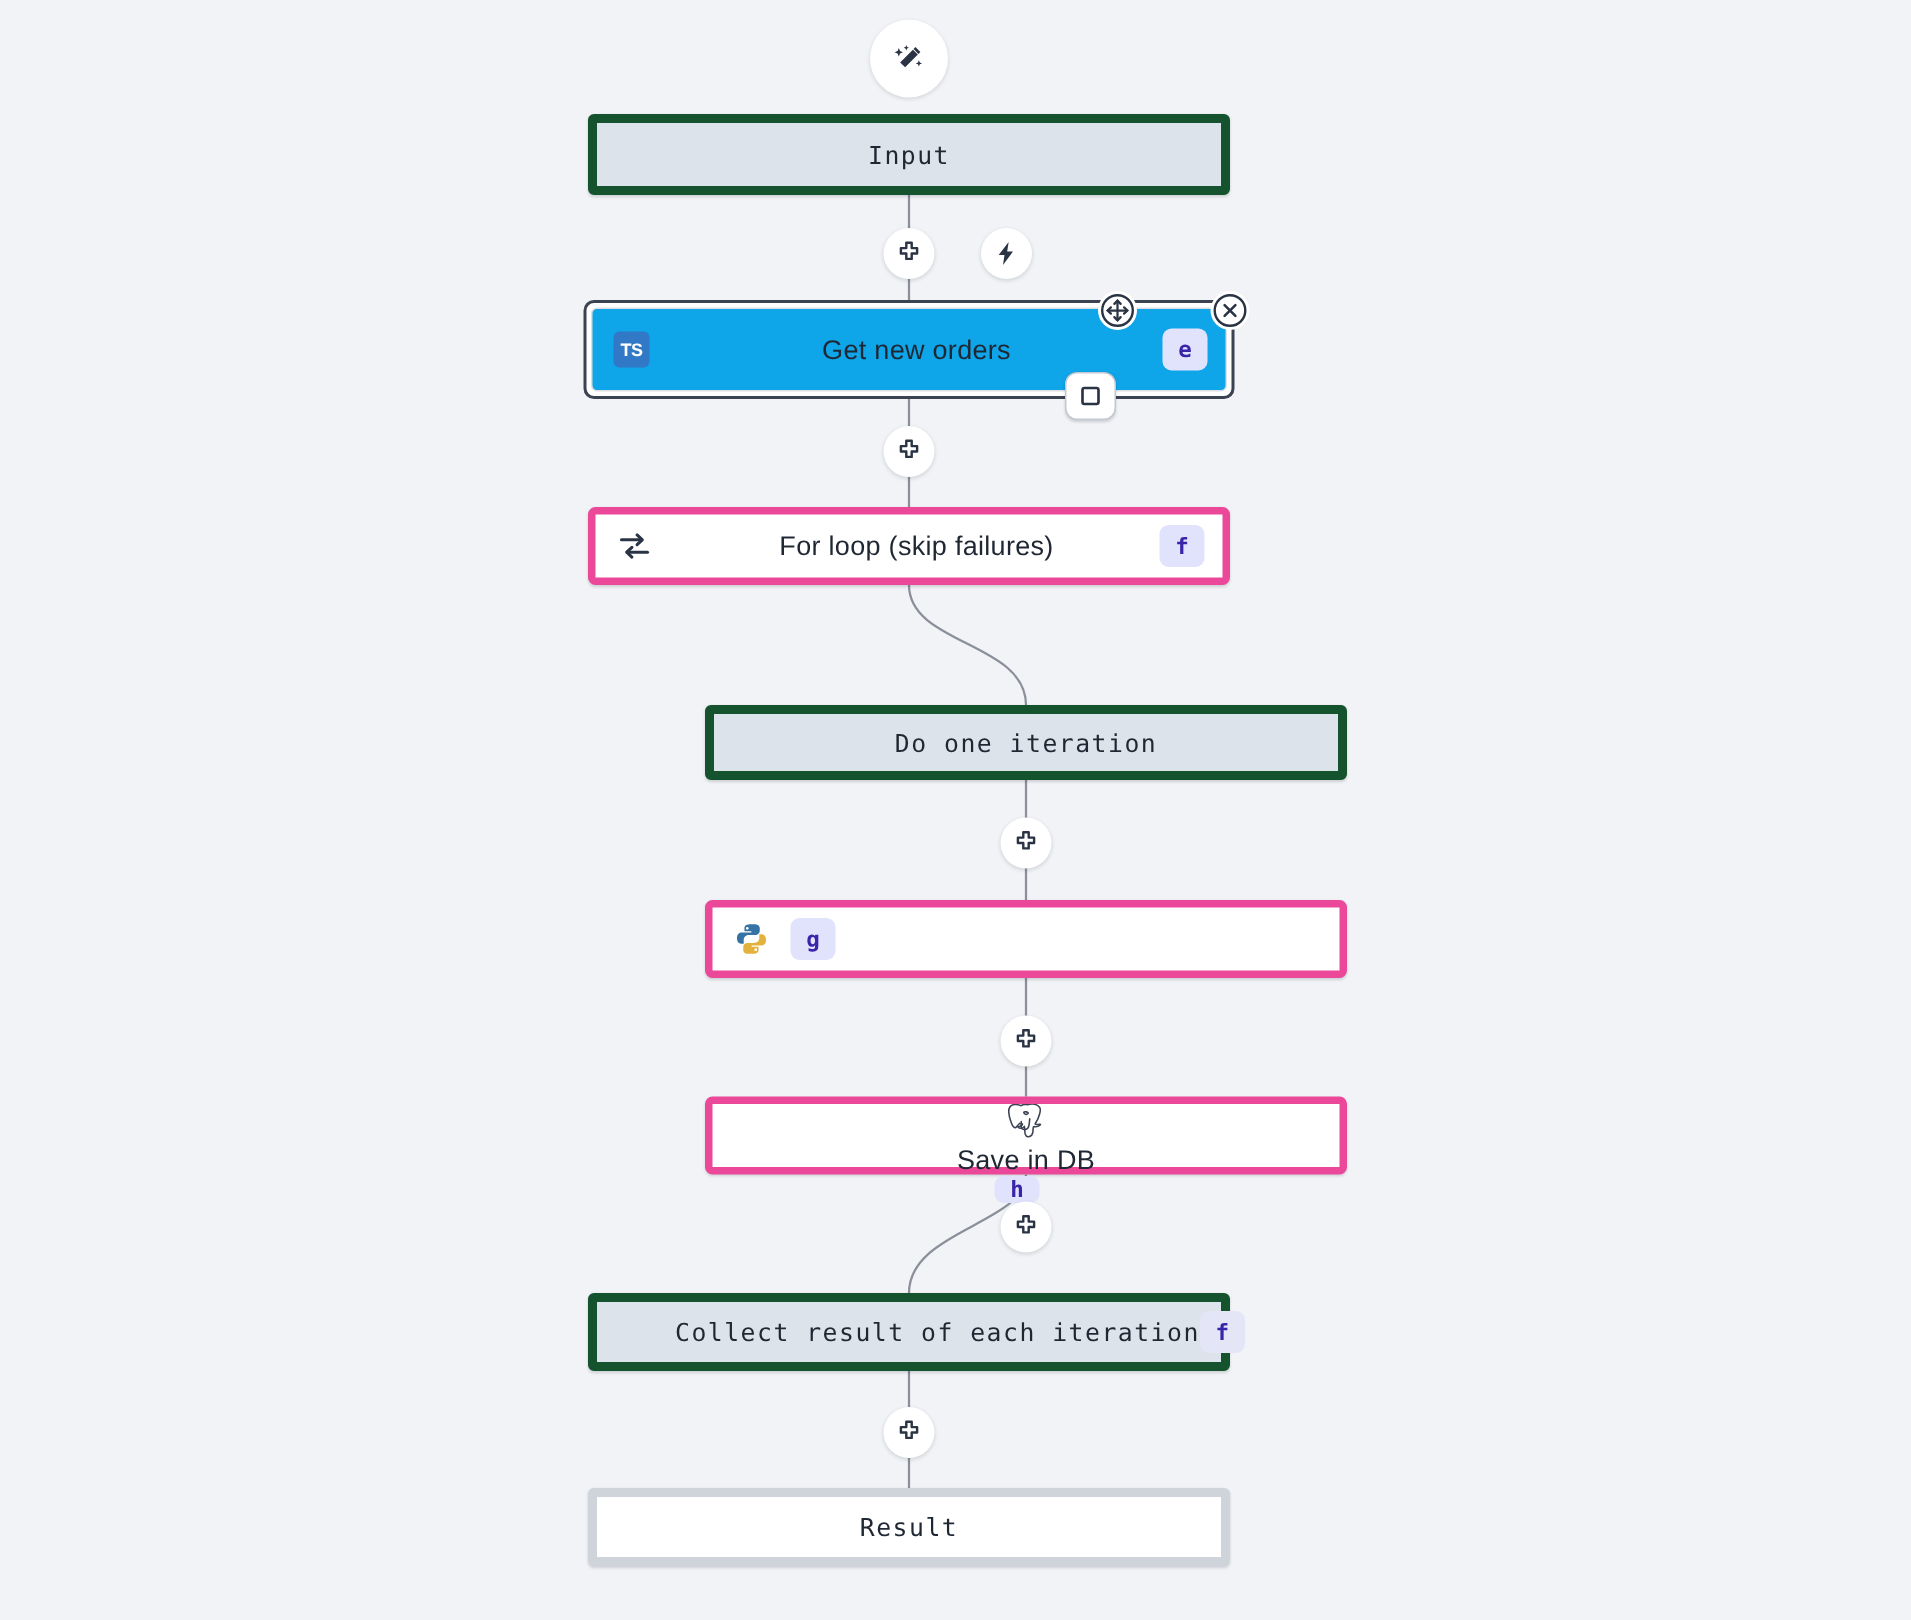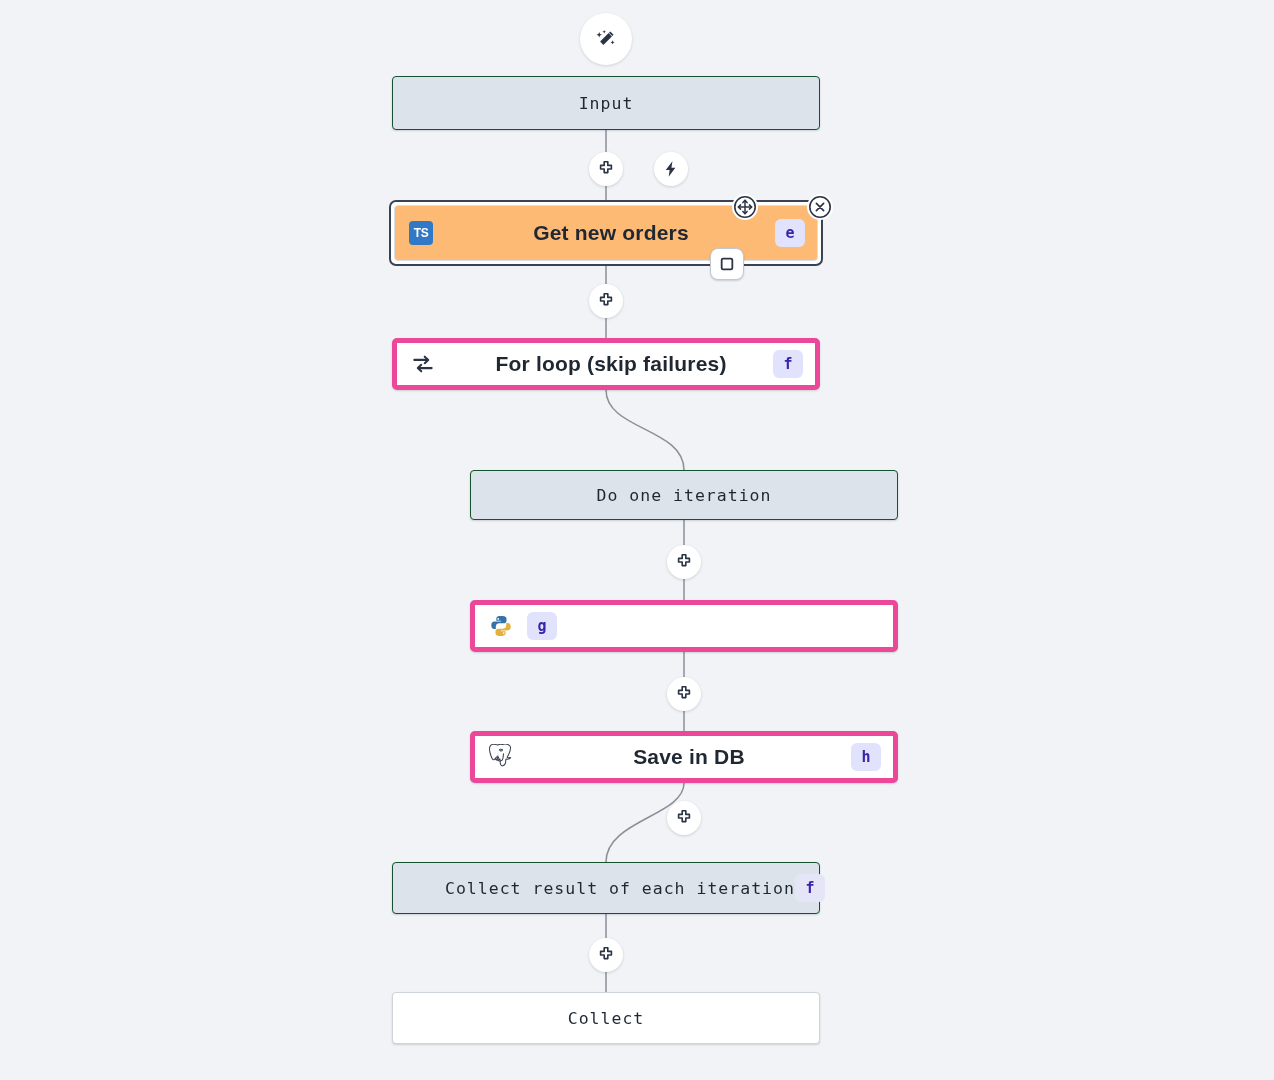--- a/index.html
+++ b/index.html
@@ -32,21 +32,21 @@
     pointer-events: none;
   }
 
   
   .node {
     position: absolute;
     box-sizing: border-box;
     display: flex;
     align-items: center;
     border-radius: 4px;
-    border: 1px solid #14532d;
+    border: 6px solid #14532d;
     box-shadow: 0 1px 2px rgba(20, 25, 40, 0.16);
     height: 52px;
   }
   .node-frame {
     background: #dde3ea;
   }
   .node-white {
     background: #ffffff;
     border-color: #cfd4db;
   }
@@ -64,22 +64,21 @@
     letter-spacing: 0.2px;
     white-space: nowrap;
   }
   .mono .node-label {
     font-family: "DejaVu Sans Mono", "Liberation Mono", monospace;
     font-size: 16.5px;
     letter-spacing: 1px;
   }
   .sans .node-label {
     font-family: "Liberation Sans", sans-serif;
-    font-size: 21px;
-    font-weight: bold;
+    font-size: 18px;
   }
 
   
   .node-icon {
     width: 52px;
     min-width: 52px;
     height: 100%;
     display: flex;
     align-items: center;
     justify-content: center;
@@ -245,21 +244,21 @@
     </svg>
   </div>
 
   <div class="circle-btn" style="left:654px; top:152px;">
     <svg width="18" height="18" viewBox="0 0 20 20">
       <path d="M11.6 1.5 L4.2 11.2 h4.3 l-1.1 7.3 l7.4 -9.9 h-4.3 z" fill="#2b3445"></path>
     </svg>
   </div>
 
   <div class="selected-wrap" style="left:389px; top:200px; width:434px; height:66px;">
-    <div class="node sans" style="background:#fdba74;">
+    <div class="node sans" style="background:#0ea5e9;">
       <div class="node-icon">
         <div class="ts-icon">TS</div>
       </div>
       <div class="node-label">Get new orders</div>
       <div class="badge">e</div>
     </div>
   </div>
 
   <div class="handle-btn" style="left:732px; top:194px;">
     <svg width="24" height="24" viewBox="0 0 24 24">
@@ -329,21 +328,21 @@
     </div>
     <div class="badge">g</div>
   </div>
 
   <div class="circle-btn" style="left:667px; top:677px;">
     <svg width="18" height="18" viewBox="0 0 20 20">
       <path d="M8 2 h4 v4 h4 v4 h-4 v4 h-4 v-4 h-4 v-4 h4 z" fill="none" stroke="#2b3445" stroke-width="1.8" stroke-linejoin="round"></path>
     </svg>
   </div>
 
-  <div class="node node-step sans" style="left:470px; top:731px; width:428px;">
+  <div class="node node-step sans" style="left:470px; top:731px; width:428px;flex-direction:column;">
     <div class="node-icon">
       <svg width="27" height="27" viewBox="0 0 24 24">
         <g fill="none" stroke="#3b4252" stroke-width="1.05" stroke-linecap="round" stroke-linejoin="round">
           <path d="M17.6 15.9 c0.15-1.3 0.1-1.5 1.05-1.3 l0.25 0.02 c0.73 0.03 1.69-0.12 2.25-0.38 1.21-0.56 1.92-1.5 0.73-1.25 -2.72 0.56-2.9-0.36-2.9-0.36 2.87-4.26 4.07-9.67 3.03-11.0 -2.83-3.6-7.7-1.9-7.78-1.86 l-0.03 0.01 c-0.54-0.11-1.14-0.18-1.82-0.19 -1.23-0.02-2.17 0.32-2.88 0.86 0 0-8.72-3.59-8.31 4.52 0.09 1.73 2.47 13.05 5.32 9.63 1.04-1.25 2.05-2.3 2.05-2.3 0.5 0.33 1.1 0.5 1.73 0.44 l0.05-0.04 c-0.02 0.16-0.01 0.31 0.02 0.5 -0.74 0.83-0.52 0.97-1.99 1.27 -1.49 0.31-0.61 0.85-0.04 0.99 0.69 0.17 2.3 0.42 3.38-1.1 l-0.04 0.18 c0.29 0.23 0.27 1.65 0.31 2.67 0.04 1.02 0.11 1.97 0.32 2.53 0.21 0.56 0.45 2.0 2.37 1.59 1.6-0.34 2.84-0.84 2.95-5.44" transform="translate(0.3, 0.6) scale(0.88)"></path>
           <path d="M9.6 11.2 c-0.05 1.9 0.02 3.82 0.2 4.28 0.18 0.47 0.56 1.38 2.48 0.97 1.6-0.34 2.19-1.0 2.44-2.47 0.19-1.07 0.55-4.07 0.6-4.68" transform="translate(0.3, 0.6) scale(0.88)"></path>
           <path d="M11.3 5.0 c-0.05 0.32 0.59 1.18 1.42 1.29 0.83 0.12 1.54-0.56 1.59-0.88 0.05-0.32-0.59-0.67-1.42-0.79 -0.83-0.12-1.54 0.06-1.59 0.38 z" transform="translate(0.3, 0.6) scale(0.88)"></path>
         </g>
       </svg>
     </div>
     <div class="node-label">Save in DB</div>
@@ -363,17 +362,17 @@
   </div>
 
   <div class="circle-btn" style="left:589px; top:938px;">
     <svg width="18" height="18" viewBox="0 0 20 20">
       <path d="M8 2 h4 v4 h4 v4 h-4 v4 h-4 v-4 h-4 v-4 h4 z" fill="none" stroke="#2b3445" stroke-width="1.8" stroke-linejoin="round"></path>
     </svg>
   </div>
 
   <div class="node node-white mono" style="left:392px; top:992px; width:428px; height:52px;">
     <div class="spacer-right"></div>
-    <div class="node-label">Collect</div>
+    <div class="node-label">Result</div>
     <div class="spacer-right"></div>
   </div>
 
 </div>
 
 </body></html>

